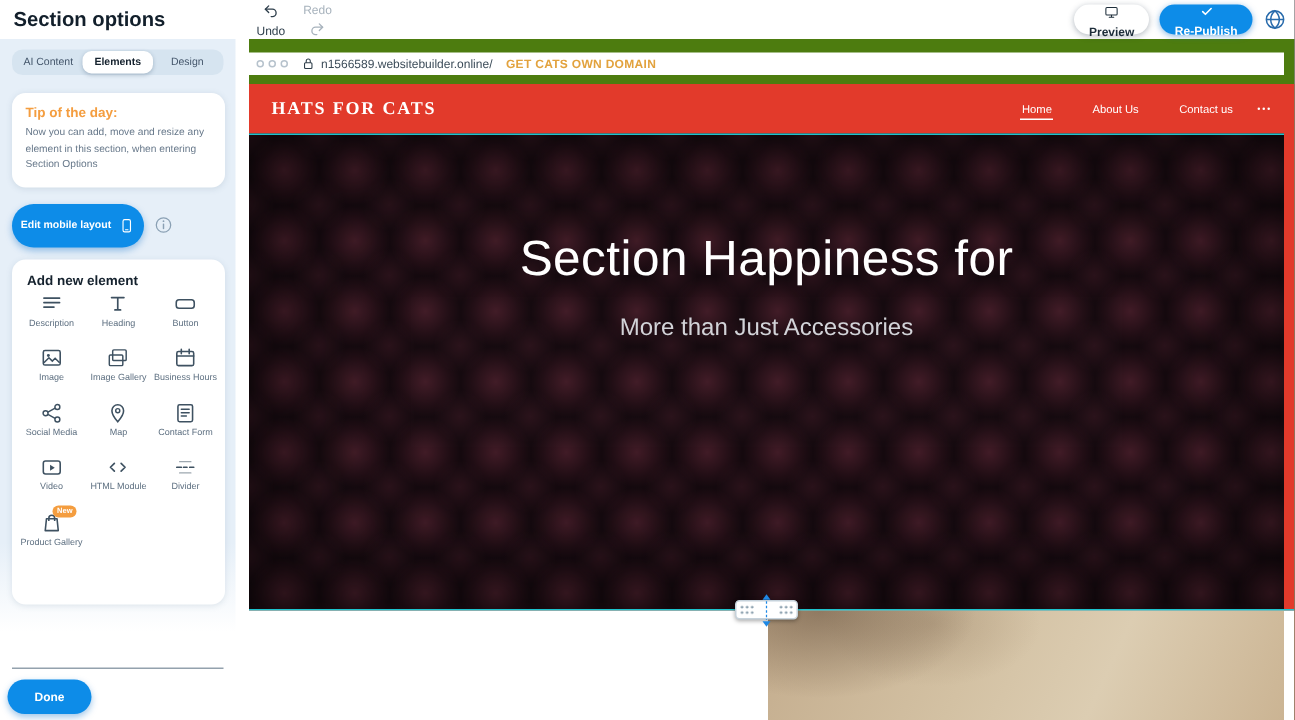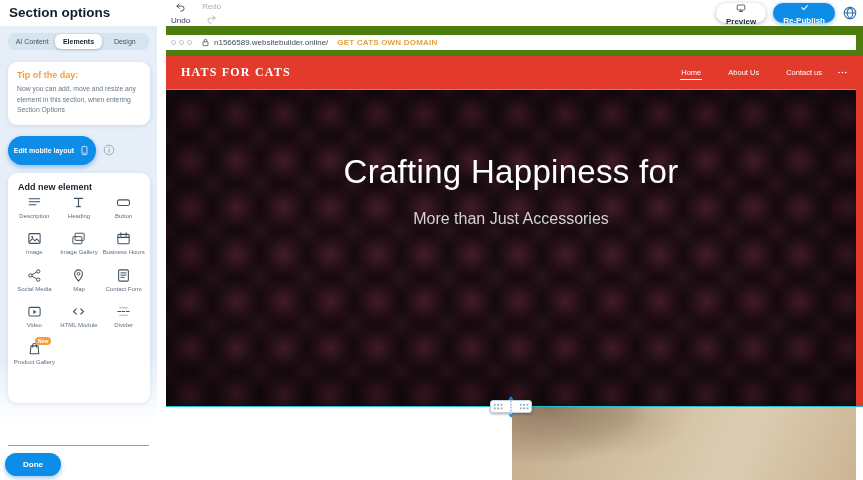--- a/index.html
+++ b/index.html
@@ -341,21 +341,21 @@
             <svg viewBox="0 0 20 20">
               <circle cx="4" cy="10" r="1.5" fill="currentColor"></circle>
               <circle cx="10" cy="10" r="1.5" fill="currentColor"></circle>
               <circle cx="16" cy="10" r="1.5" fill="currentColor"></circle>
             </svg>
           </span>
       </div>
 
       <div class="hero">
         <h1 class="hero-title">
-          <span style="display:block">Crafting Happiness for</span>
+          <span style="display:block">Section Happiness for</span>
         </h1>
         <div class="hero-subtitle">More than Just Accessories</div>
       </div>
 
       <div class="section-line"></div>
 
       <div class="drag-handle">
         <span class="dots"></span>
         <span class="updown">
           <span class="icon">

